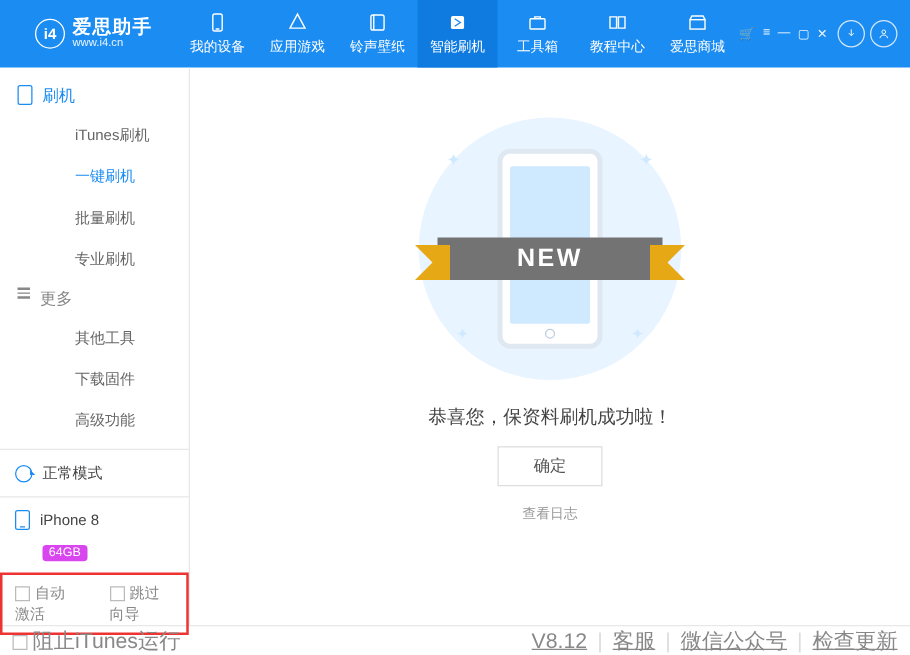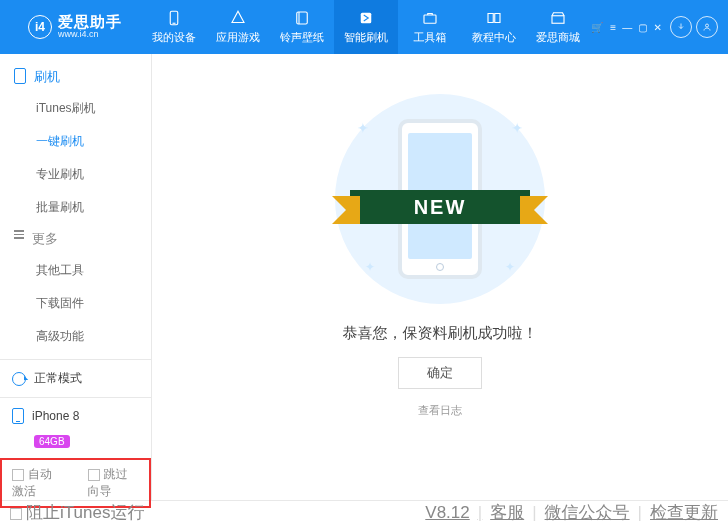--- a/index.html
+++ b/index.html
@@ -23,21 +23,21 @@
   .sysbar .circ { width:22px; height:22px; border:1.5px solid rgba(255,255,255,.8); border-radius:50%; display:flex; align-items:center; justify-content:center; cursor:pointer; }
   .sysbar .circ svg { stroke:#fff; stroke-width:1.5; fill:none; }
 
   .body { display:flex; height: calc(524px - 54px - 24px); }
   .sidebar { width: 152px; border-right:1px solid #e8e8e8; padding: 14px 0 0 0; display:flex; flex-direction:column; }
   .s-head { display:flex; align-items:flex-start; gap:8px; padding: 0 14px 6px 14px; color:#1b8cf2; font-size:13px; }
   .s-head .bars { display:flex; flex-direction:column; gap:2px; }
   .s-head .bars span { width:10px; height:1.5px; background:#1b8cf2; display:block; }
   .s-head.gray { color:#888; }
   .s-head.gray .bars span { background:#888; }
-  .s-items { padding: 0 0 6px 0; }
+  .s-items { padding: 0 0 6px 0; margin-left: 24px; }
   .s-item { padding: 8px 14px 8px 36px; font-size:12px; color:#666; cursor:pointer; }
   .s-item.active { color:#1b8cf2; }
 
   .side-bottom { margin-top:auto; border-top:1px solid #e8e8e8; }
   .side-pill-row { padding:10px 12px; display:flex; align-items:center; gap:8px; font-size:12px; color:#444;}
   .refresh { width:14px; height:14px; border:1.5px solid #1b8cf2; border-radius:50%; position:relative; }
   .refresh::after { content:""; position:absolute; right:-2px; top:4px; border:3px solid transparent; border-top-color:#1b8cf2; transform:rotate(45deg);}
   .phone-ico { width:12px; height:16px; border:1.5px solid #1b8cf2; border-radius:2px; position:relative; }
   .phone-ico::after{content:""; position:absolute; bottom:1px; left:50%; transform:translateX(-50%); width:4px; height:1.5px; background:#1b8cf2;}
   .badge { background:#d946ef; color:#fff; font-size:10px; padding:1px 5px; border-radius:3px; margin-left:2px;}
@@ -48,21 +48,21 @@
   .hero { width:210px; height:210px; border-radius:50%; background:#e8f4ff; position:relative; display:flex; align-items:center; justify-content:center;}
   .dots::before,.dots::after{content:"✦"; position:absolute; color:#cfe9ff; font-size:14px;}
   .dots::before{top:26px; left:22px;}
   .dots::after{top:26px; right:22px;}
   .dot3{position:absolute; bottom:30px; left:30px; color:#cfe9ff; font-size:12px;}
   .dot4{position:absolute; bottom:30px; right:30px; color:#cfe9ff; font-size:12px;}
   .phone-img { width:84px; height:160px; background:#fff; border-radius:10px; border:4px solid #dfe8f0; position:relative;}
   .phone-img .scr { position:absolute; inset:10px 6px 16px 6px; background:#cfe9ff; border-radius:2px;}
   .phone-img .home{position:absolute; bottom:4px; left:50%; transform:translateX(-50%); width:8px; height:8px; border:1.5px solid #bcd; border-radius:50%;}
   .ribbon { position:absolute; top:92px; width:180px; height:42px; display:flex; align-items:center; justify-content:center;}
-  .ribbon .band { width:100%; height:34px; background:#14532d; position:relative; display:flex; align-items:center; justify-content:center; color:#fff; font-weight:800; font-size:20px; letter-spacing:2px; }
+  .ribbon .band { width:100%; height:34px; background:#737373; position:relative; display:flex; align-items:center; justify-content:center; color:#fff; font-weight:800; font-size:20px; letter-spacing:2px; }
   .ribbon .band::before,.ribbon .band::after{content:""; position:absolute; top:6px; width:0;height:0; border:14px solid #e7a816;}
   .ribbon .band::before{left:-18px; border-left-color:transparent;}
   .ribbon .band::after{right:-18px; border-right-color:transparent;}
 
   .msg { margin-top:20px; font-size:15px; color:#444; }
   .btn { margin-top:14px; border:1px solid #ddd; background:#fff; padding:6px 28px; font-size:13px; color:#555; cursor:pointer; }
   .loglink { margin-top:14px; font-size:11px; color:#999; cursor:pointer; }
 
   .footer { height:24px; border-top:1px solid #e8e8e8; display:flex; align-items:center; padding:0 10px; font-size:17px; color:#888; gap:8px;}
   .footer .right { margin-left:auto; display:flex; align-items:center; gap:8px;text-decoration:underline;}
@@ -166,22 +166,22 @@
 
 <div class="body">
   <div class="sidebar">
     <div class="s-head">
       <span style="width:12px;height:16px;border:1.5px solid #1b8cf2;border-radius:2px;"></span>
       <span>刷机</span>
     </div>
     <div class="s-items">
       <div class="s-item">iTunes刷机</div>
       <div class="s-item active">一键刷机</div>
+      <div class="s-item">批量刷机</div>
       <div class="s-item">专业刷机</div>
-      <div class="s-item">批量刷机</div>
     </div>
     <div class="s-head gray">
       <span class="bars">
           <span></span>
           <span></span>
           <span></span>
         </span>
       <span>更多</span>
     </div>
     <div class="s-items">

